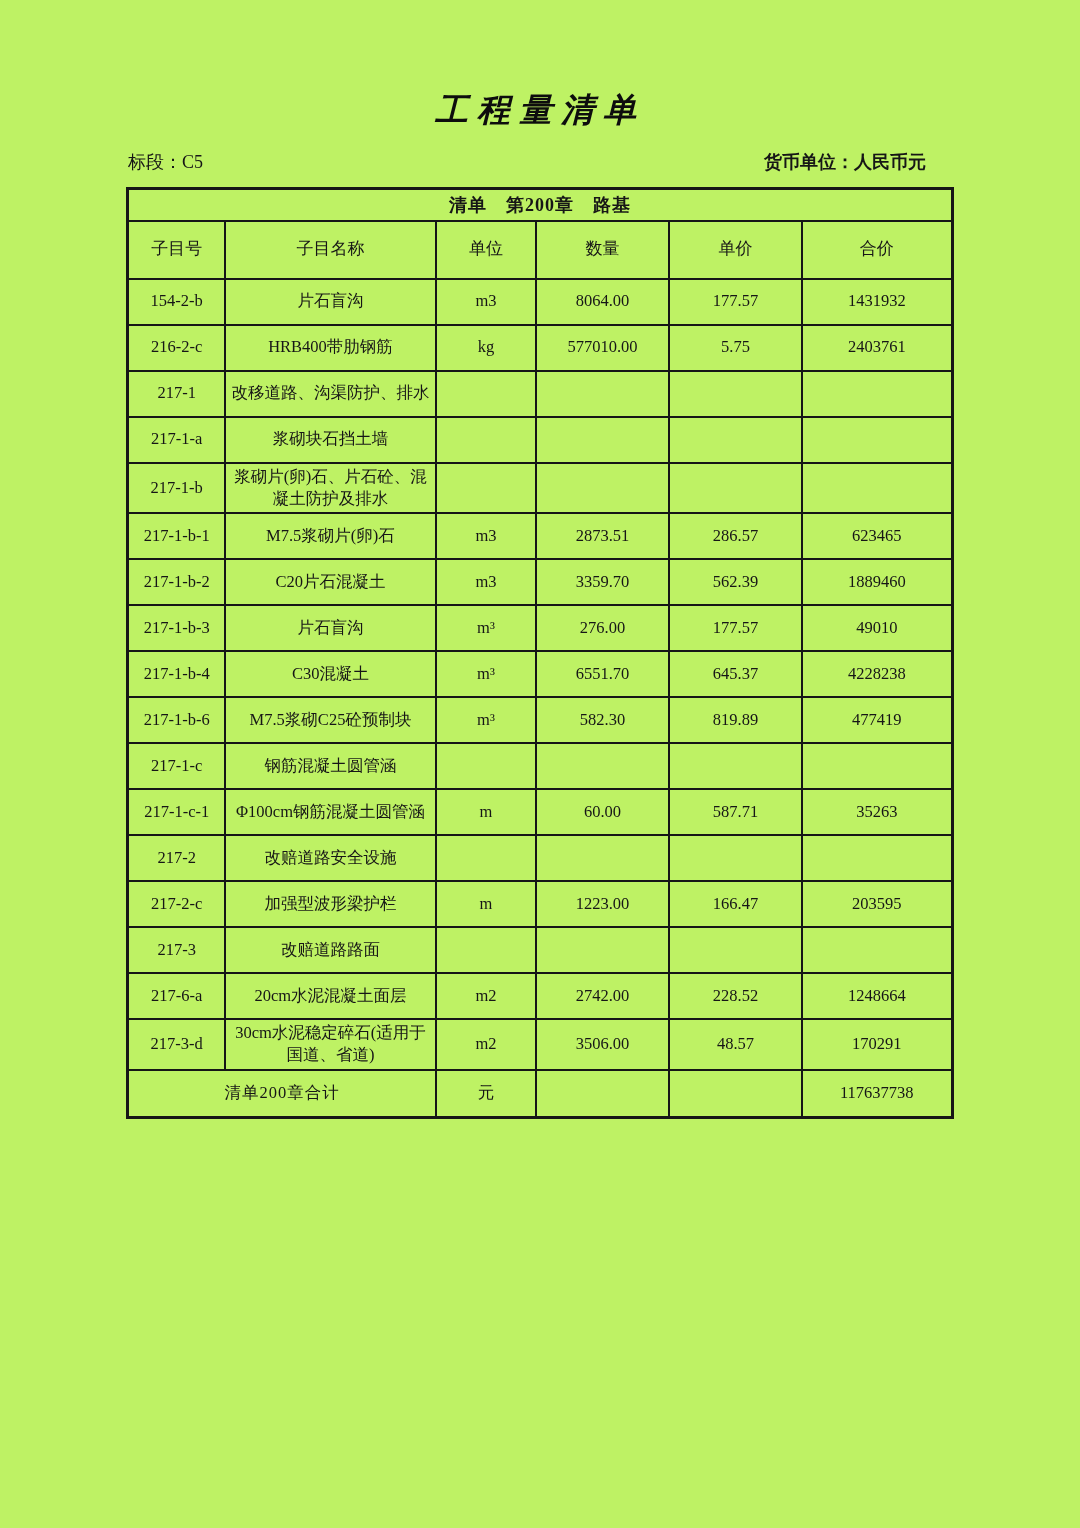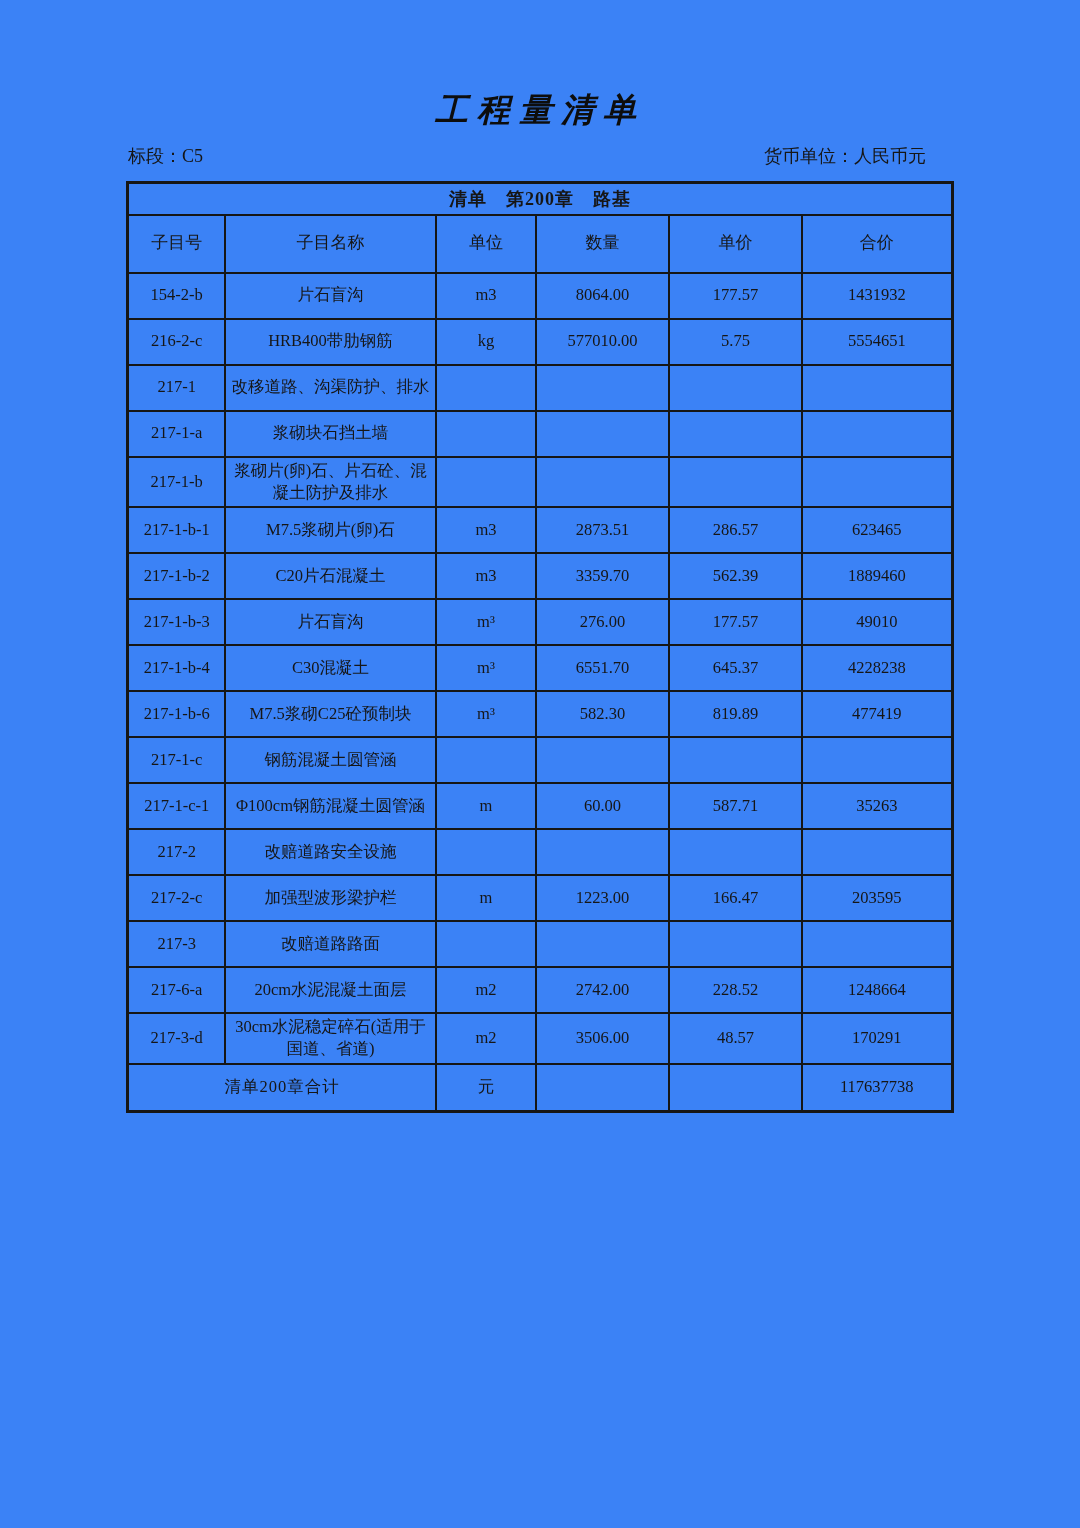--- a/index.html
+++ b/index.html
@@ -5,42 +5,42 @@
   * { margin: 0; padding: 0; box-sizing: border-box; }
   html, body { background: #ffffff; }
   body {
     width: 1080px;
     height: 1528px;
     font-family: "Liberation Serif", "DejaVu Serif", serif;
     color: #1c1c1c;
     position: relative;
     overflow: hidden;
   }
-  .page { width: 1080px; height: 1528px; background: #3b82f6; }
+  .page { width: 1080px; height: 1528px; background: #bef264; }
 
   .doc-title {
     padding-top: 88px;
     text-align: center;
     font-size: 33px;
     font-weight: 900;
     font-style: italic;
     letter-spacing: 9px;
     color: #0d0d0d;
   }
 
   .meta-row {
     width: 824px;
-    margin: 11px auto 0;
+    margin: 17px auto 0;
     display: flex;
     justify-content: space-between;
     align-items: baseline;
     font-size: 18px;
     color: #161616;
   }
-  .meta-row .right { padding-right: 26px; }
+  .meta-row .right { padding-right: 26px; font-weight: bold; }
 
   table.boq {
     width: 824px;
     margin: 13px auto 0;
     border-collapse: collapse;
     table-layout: fixed;
     border: 3px solid #161616;
   }
   table.boq th, table.boq td {
     border: 2px solid #161616;
@@ -106,21 +106,21 @@
           <td>8064.00</td>
           <td>177.57</td>
           <td>1431932</td>
         </tr>
         <tr>
           <td>216-2-c</td>
           <td class="cell-name">HRB400带肋钢筋</td>
           <td>kg</td>
           <td>577010.00</td>
           <td>5.75</td>
-          <td>5554651</td>
+          <td>2403761</td>
         </tr>
         <tr>
           <td>217-1</td>
           <td class="cell-name">改移道路、沟渠防护、排水</td>
           <td></td>
           <td></td>
           <td></td>
           <td></td>
         </tr>
         <tr>

